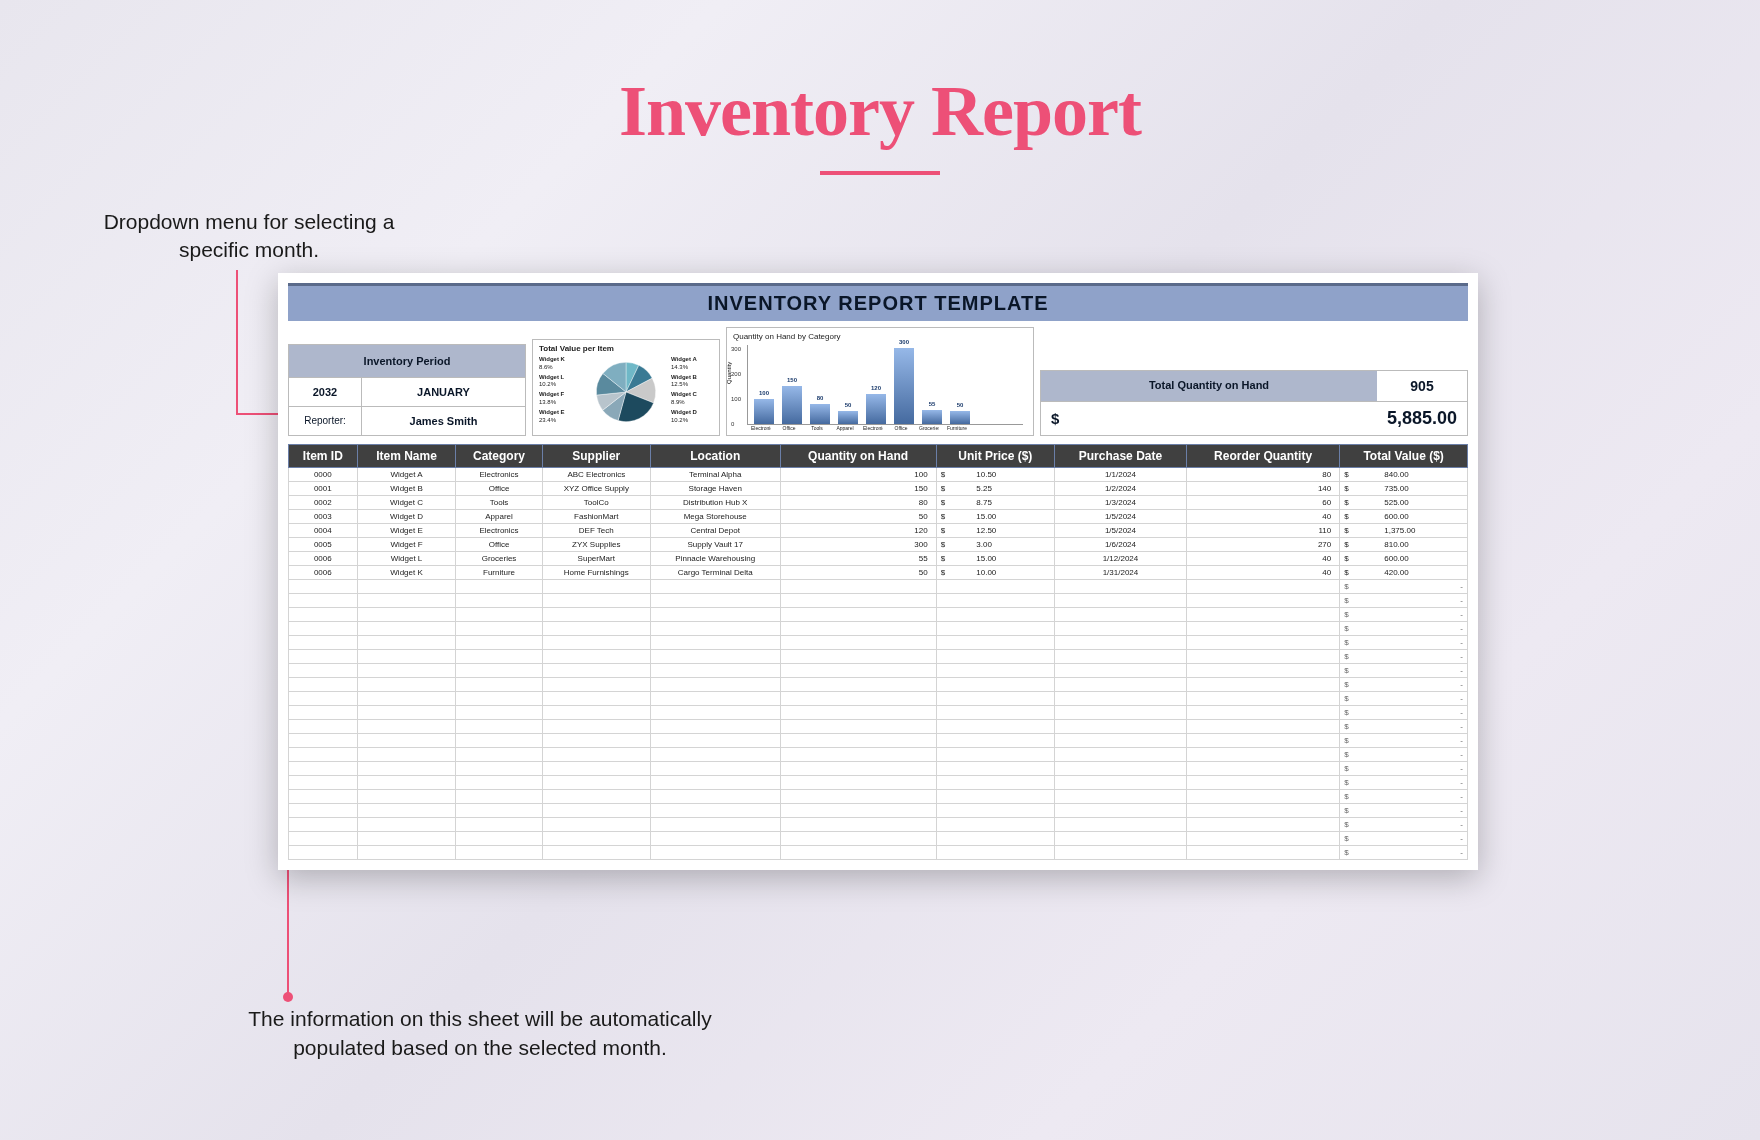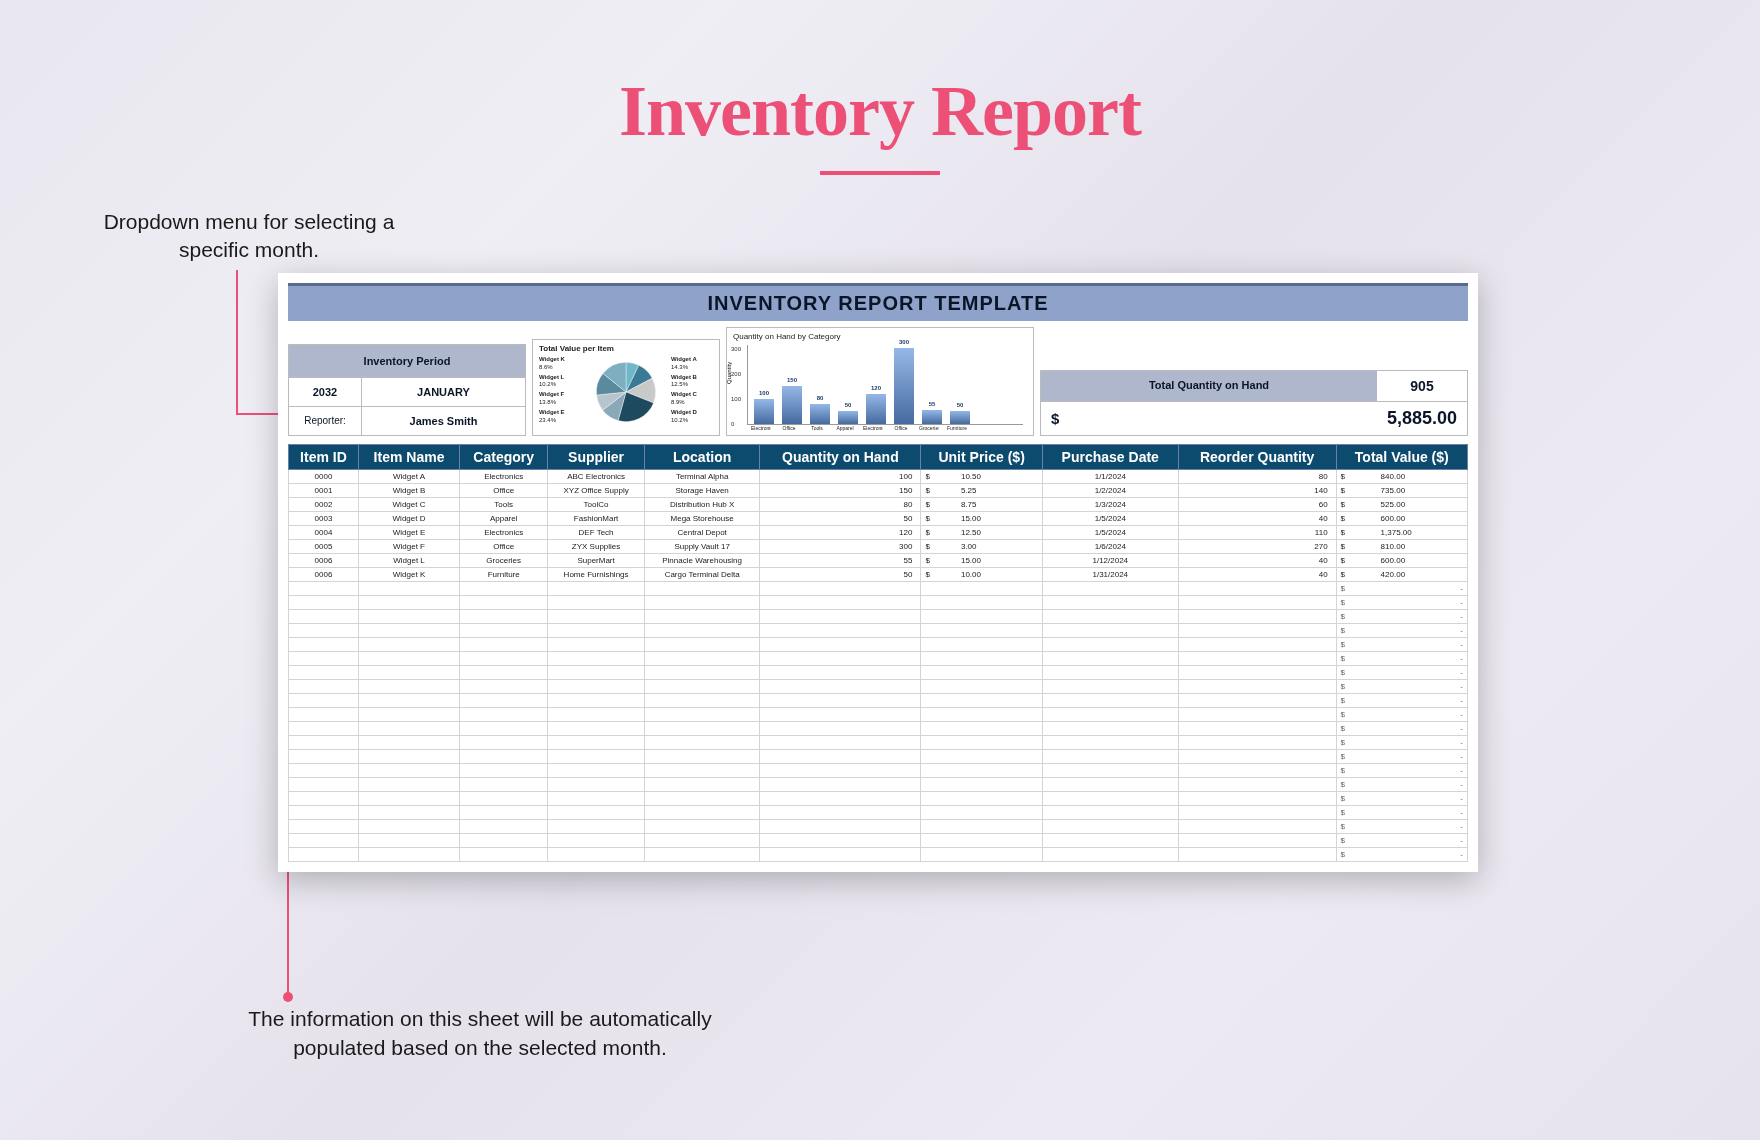--- a/index.html
+++ b/index.html
@@ -99,21 +99,21 @@
   .sum-row1 { display:flex; }
   .sum-label { background:#aeb7cc; flex:1; text-align:center; font-weight:700; font-size:11px; padding:8px 4px; color:#0a1628;}
   .sum-val { width: 90px; text-align:center; font-weight:700; font-size:14px; padding:7px 4px; color:#0a1628; background:#fff;}
   .sum-row2 { background:#aeb7cc; text-align:center; font-weight:700; font-size:12px; padding:7px 0; color:#0a1628; border-top:1px solid #bbb;}
   .sum-row3 { display:flex; border-top:1px solid #bbb; padding:6px 10px; align-items:center;}
   .sum-dollar { font-weight:700; font-size:15px; color:#0a1628;}
   .sum-total { flex:1; text-align:right; font-weight:700; font-size:18px; color:#0a1628;}
 
   
   table.data { width:100%; border-collapse:collapse; margin-top:8px; font-size:8px; }
-  table.data th { background:#0c4a6e; color:#fff; font-weight:700; padding:4px 3px; border:1px solid #6b7fa8; font-size:14px;}
+  table.data th { background:#404040; color:#fff; font-weight:700; padding:4px 3px; border:1px solid #6b7fa8; font-size:12px;}
   table.data td { border:1px solid #d4d4d4; padding:2px 4px; color:#222; text-align:center; height:14px;}
   table.data td.r { text-align:right; padding-right:8px;}
   table.data td.l { text-align:left; padding-left:4px;}
   table.data tr.empty td { color:#666; }
 </style>
 </head>
 <body>
 
 <div class="title">Inventory Report</div>
 <div class="title-underline"></div>

